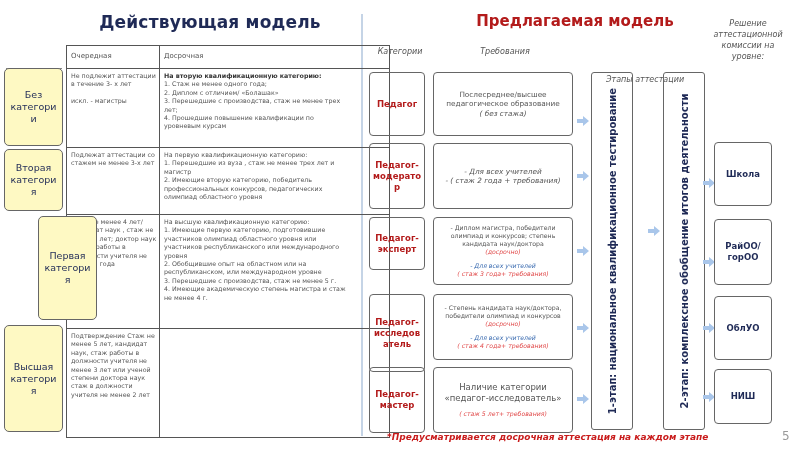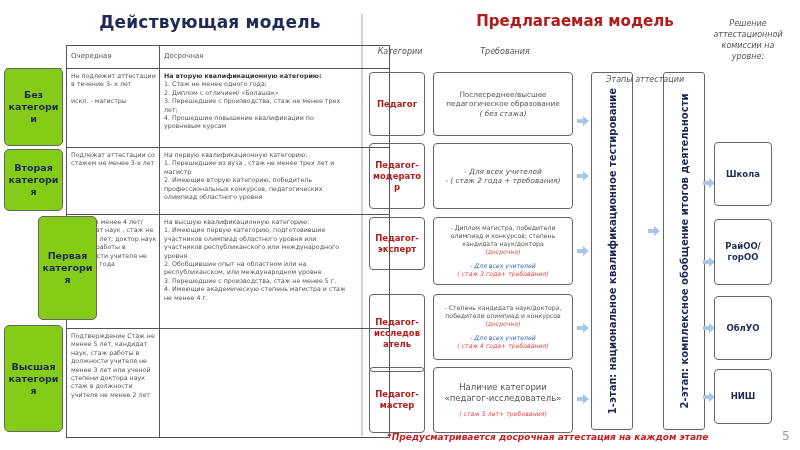--- a/index.html
+++ b/index.html
@@ -27,22 +27,22 @@
   .tbl-col-div { position: absolute; left: 92px; top: 0; bottom: 0; width: 1px; background: #555; }
   .cell { position: absolute; font-size: 6.3px; line-height: 8.4px; color: #555; }
   .c1 { left: 4px; width: 86px; }
   .c2 { left: 97px; width: 182px; }
   .hdr { font-size: 7px; color: #555; top: 6px; }
   .bold { font-weight: bold; color: #333; }
 
   .cat-box {
     position: absolute; left: 4px; width: 59px; border: 1px solid #666; border-radius: 5px;
     display: flex; align-items: center; justify-content: center; text-align: center;
-    font-size: 9.5px; font-weight: bold; color: #1f2a56; line-height: 12px; padding: 2px;
-    background: #84cc16;
+    font-size: 9.5px; font-weight: normal; color: #1f2a56; line-height: 12px; padding: 2px;
+    background: #fef9c3;
   }
   .line-left { position: absolute; left: 6px; top: 68px; width: 56px; height: 1px; background: #888; }
 
   
   .col-label {
     position: absolute; font-size: 8px; font-style: italic; color: #555; text-align: center;
   }
   .r-cat {
     position: absolute; left: 369px; width: 56px; border: 1px solid #666; border-radius: 4px;
     display: flex; align-items: center; justify-content: center; text-align: center;

